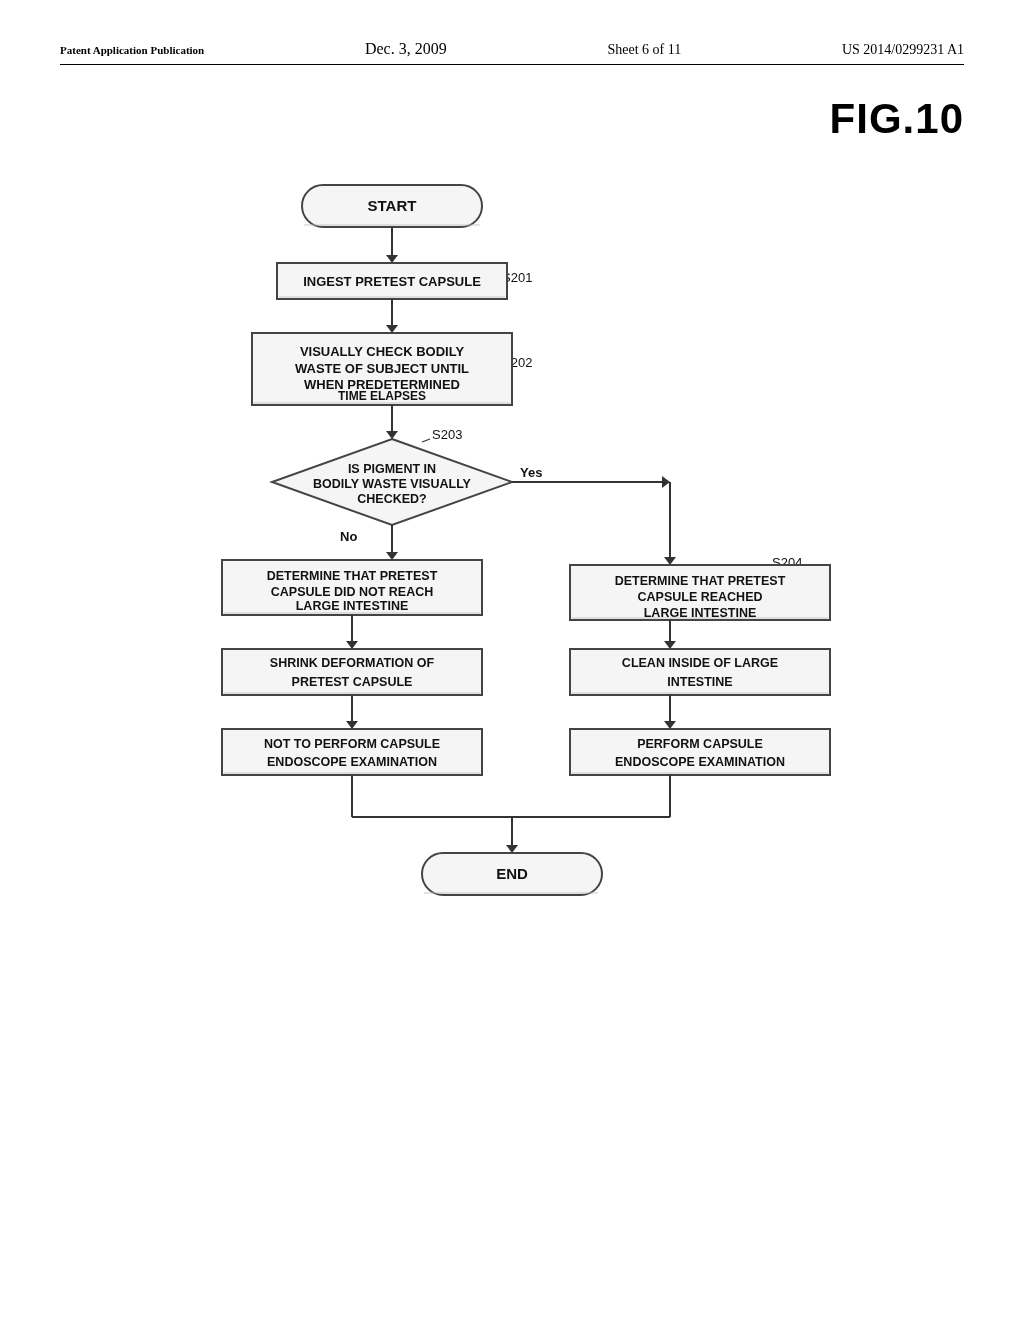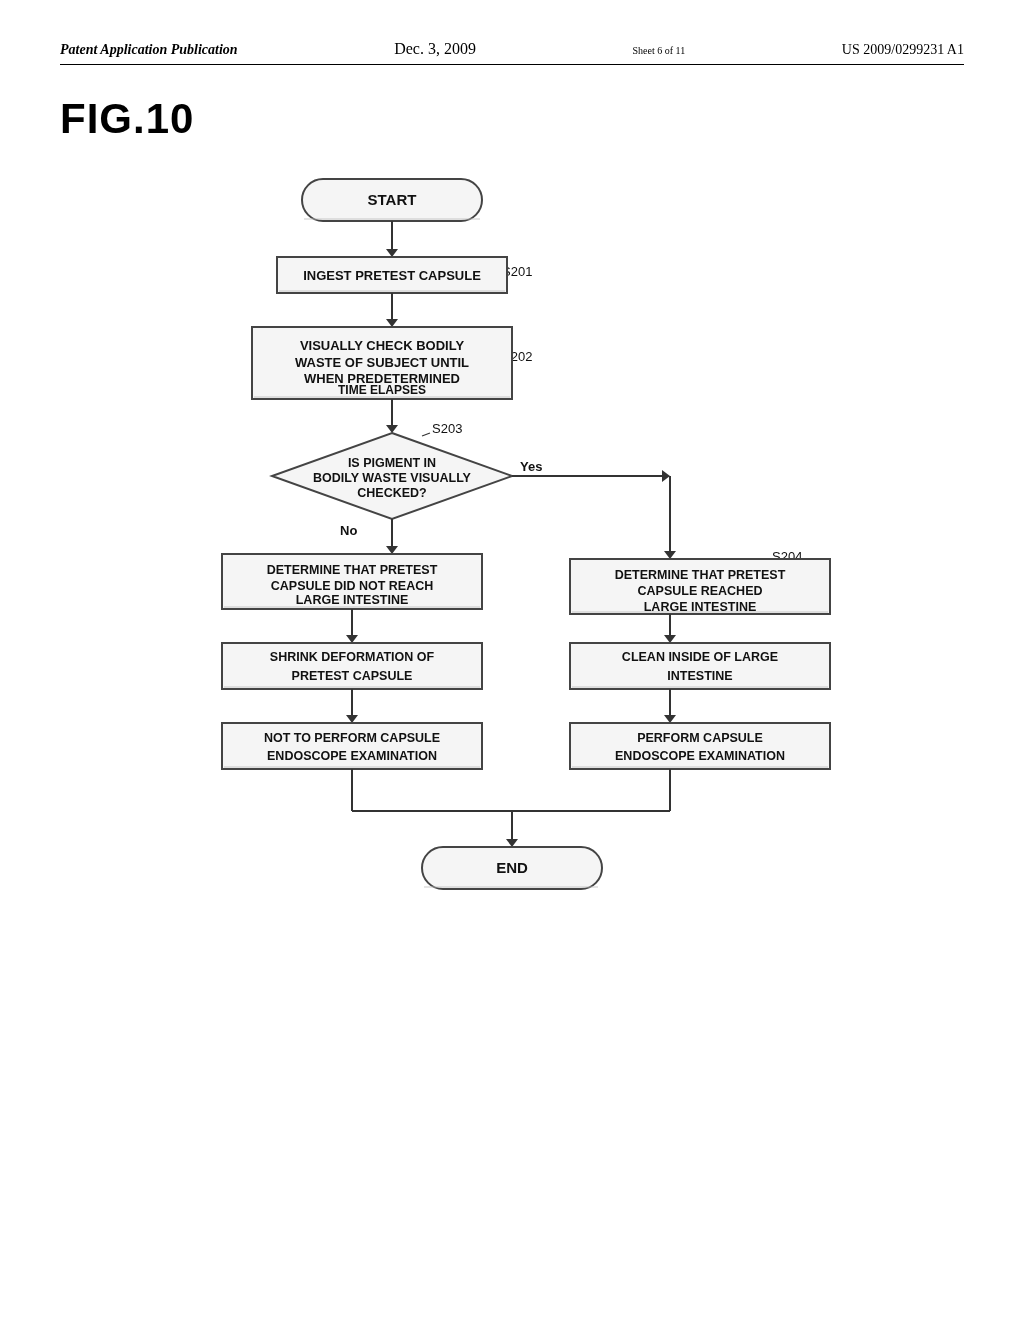--- a/index.html
+++ b/index.html
@@ -24,40 +24,39 @@
     .header {
       display: flex;
       justify-content: space-between;
       align-items: baseline;
       border-bottom: 1px solid #000;
       padding-bottom: 6px;
       margin-bottom: 30px;
     }
     .header-left {
       font-weight: bold;
-      font-size: 14px;
-      font-style: italic;
+      font-size: 11px;
     }
     .header-center {
       font-size: 16px;
     }
     .header-sheet {
-      font-size: 10px;
+      font-size: 14px;
     }
     .header-right {
       font-size: 14px;
     }
 
     
     .fig-title {
-      text-align: left;
+      text-align: right;
       font-size: 42px;
       font-weight: bold;
       font-family: Arial, sans-serif;
-      margin-bottom: 18px;
+      margin-bottom: 24px;
       margin-top: 20px;
       letter-spacing: 1px;
     }
 
     
     .flowchart-svg-container {
       display: flex;
       justify-content: center;
       width: 100%;
       text-align: center;
@@ -65,21 +64,21 @@
   </style>
 </head>
 <body>
 
 <div class="page">
 
   <div class="header">
     <span class="header-left">Patent Application Publication</span>
     <span class="header-center">Dec. 3, 2009</span>
     <span class="header-sheet">Sheet 6 of 11</span>
-    <span class="header-right">US 2009/0299231 A1</span>
+    <span class="header-right">US 2014/0299231 A1</span>
   </div>
 
   <div class="fig-title">FIG.10</div>
 
   <div class="flowchart-svg-container">
     <svg width="780" height="920" viewBox="0 0 780 920" xmlns="http://www.w3.org/2000/svg" style="font-family: Arial, sans-serif; font-size: 13px;">
 
       <defs>
         <pattern id="hatch" width="4" height="4" patternUnits="userSpaceOnUse" patternTransform="rotate(45)">
           <line x1="0" y1="0" x2="0" y2="4" stroke="#bbb" stroke-width="0.5"></line>

